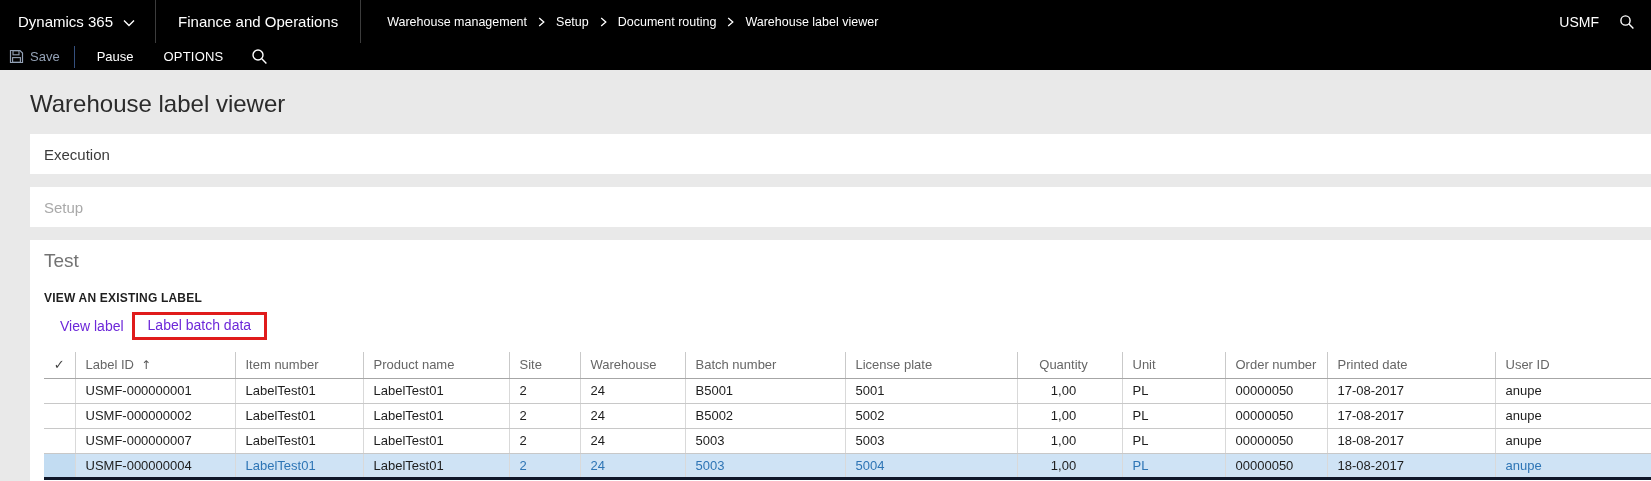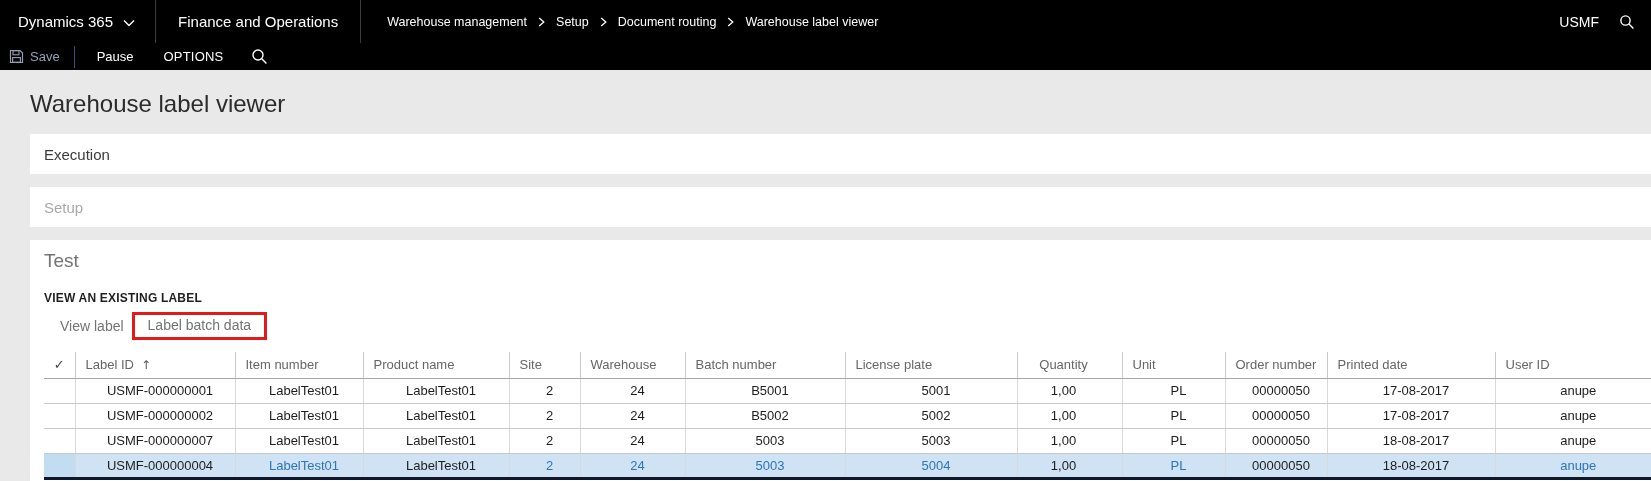--- a/index.html
+++ b/index.html
@@ -55,21 +55,21 @@
     font-size: 15px; color: #3b3b3b; cursor: pointer;
   }
   .fasttab.disabled { color: #a9a9a9; }
   .fasttab-test {
     background: #fff; flex: 1; padding: 11px 0 0 14px; cursor: default;
     display: flex; flex-direction: column;
   }
   .fasttab-test .tab-label { font-size: 19px; color: #737373; line-height: 19px; cursor: pointer; }
   .group-label { margin-top: 21px; font-size: 12px; font-weight: bold; color: #1f1f1f; letter-spacing: 0.2px; }
   .links-row { margin-top: 7px; display: flex; align-items: center; font-size: 14px; }
-  .link { color: #737373; cursor: pointer; text-decoration: none; }
+  .link { color: #6d28d9; cursor: pointer; text-decoration: none; }
   .link.first { margin-left: 16px; }
   .redbox {
     display: inline-block; border: 3px solid #e01b1b;
     padding: 2px 13px 4px 13px; margin-left: 8px;
   }
 
   
   table.grid {
     border-collapse: collapse; table-layout: fixed;
     width: 1607px; margin-top: 12px; font-size: 13px;
@@ -77,21 +77,21 @@
   .grid th {
     font-weight: 400; color: #666; text-align: left;
     padding: 4px 0 4px 10px; height: 26px;
     border-bottom: 1px solid #a6a6a6; border-left: 1px solid #c9c9c9;
     white-space: nowrap; overflow: hidden; cursor: pointer;
   }
   .grid th.check { border-left: none; text-align: center; padding: 4px 0; color: #444; font-size: 13px; }
   .grid td {
     color: #1d1d1d; padding: 4px 0 4px 10px; height: 25px;
     border-bottom: 1px solid #c8c8c8; border-left: 1px solid #d9d9d9;
-    white-space: nowrap; overflow: hidden; text-align: center;
+    white-space: nowrap; overflow: hidden;
   }
   .grid td.check { border-left: none; }
   .grid th.num, .grid td.num { text-align: center; padding-right: 12px; padding-left: 0; }
   .sort-arrow { color: #555; font-size: 12px; margin-left: 7px; font-family: "DejaVu Sans", sans-serif; }
   .checkmark { font-family: "DejaVu Sans", sans-serif; }
   tr.selected td { background: #cfe3f5; border-bottom: 3px solid #0f172a; }
   tr.selected td.check { background: #c2dcf2; }
   tr.selected td.lnk { color: #2e75b5; cursor: pointer; }
 </style>
 </head>

